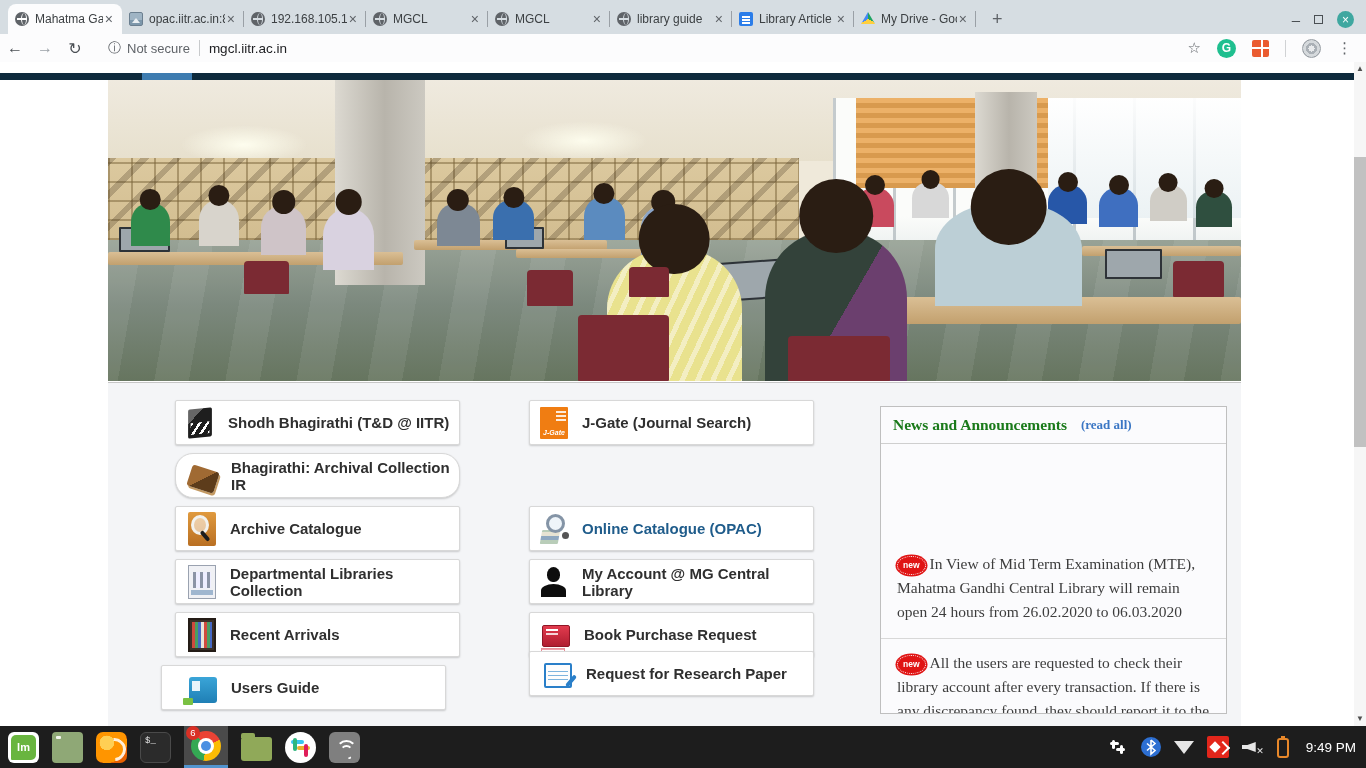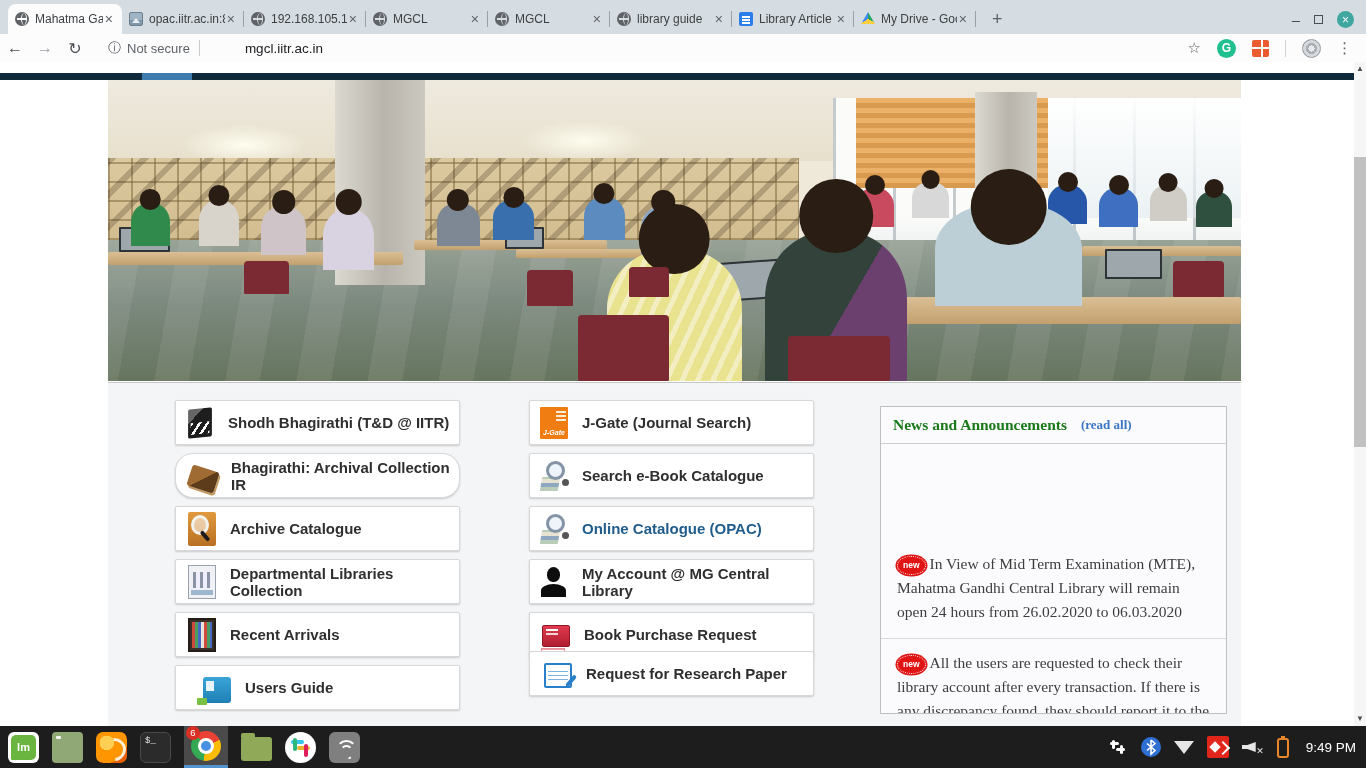--- a/index.html
+++ b/index.html
@@ -29,21 +29,21 @@
   #btn-restore { width:9px; height:9px; border:1.5px solid #4a4f53; cursor:pointer; }
   #btn-close { width:17px; height:17px; border-radius:50%; background:#3fa7a0; color:#fff; font-size:12px; display:flex; align-items:center; justify-content:center; cursor:pointer; }
 
   #toolbar { position:absolute; left:0; top:34px; width:1366px; height:28px; background:#fcfcfd; display:flex; align-items:center; }
   .nav-btn { font-size:16px; color:#4a4f54; width:30px; text-align:center; cursor:pointer; }
   .nav-btn.fwd { color:#9aa0a6; }
   #security-info { display:flex; align-items:center; margin-left:18px; }
   #info-icon { font-size:13px; color:#5f6368; margin-right:6px; cursor:pointer; }
   #security-label { font-size:13px; color:#5f6368; }
   .url-sep { width:1px; height:16px; background:#c8cacc; margin:0 9px; }
-  #url-text { font-size:13.5px; color:#202124;margin-left:36px; }
+  #url-text { font-size:13.5px; color:#202124; }
   #toolbar-right { margin-left:auto; display:flex; align-items:center; gap:16px; padding-right:14px; }
   #star-icon { font-size:15px; color:#5f6368; cursor:pointer; }
   #grammarly-icon { width:19px; height:19px; border-radius:50%; background:#1fbf8f; color:#fff; font-weight:bold; font-size:12px; display:flex; align-items:center; justify-content:center; cursor:pointer; }
   #redgrid-icon { width:17px; height:17px; border-radius:2px; background:#ea5b30; position:relative; cursor:pointer; }
   #redgrid-icon::before { content:""; position:absolute; left:0; right:0; top:7px; height:2px; background:#fff; }
   #redgrid-icon::after { content:""; position:absolute; top:0; bottom:0; left:9px; width:2px; background:#fff; }
   .ext-sep { width:1px; height:17px; background:#d0d2d4; }
   #profile-icon { width:19px; height:19px; border-radius:50%; background:radial-gradient(circle,#e8eaec 0 25%, #aab0b6 26% 45%, #d5d9dc 46% 70%, #9aa0a6 71%); border:1px solid #9aa0a6; cursor:pointer; }
   #menu-dots { font-size:15px; color:#5f6368; cursor:pointer; }
 
@@ -321,34 +321,30 @@
       <span class="btn-label">Archive Catalogue</span>
     </a>
     <a class="lib-btn" style="left:67px; top:176px;justify-content:center;">
       <span class="btn-icon icon-dept"></span>
       <span class="btn-label">Departmental Libraries Collection</span>
     </a>
     <a class="lib-btn" style="left:67px; top:229px;">
       <span class="btn-icon icon-recent"></span>
       <span class="btn-label">Recent Arrivals</span>
     </a>
-    <a class="lib-btn" style="left:67px; top:282px;padding-left:20px;">
+    <a class="lib-btn" style="left:53px; top:282px;padding-left:20px;">
       <span class="btn-icon icon-guide"></span>
       <span class="btn-label">Users Guide</span>
     </a>
 
     <a class="lib-btn" style="left:421px; top:17px;">
       <span class="btn-icon icon-jgate">
           <span class="jgate-text">J-Gate</span>
         </span>
       <span class="btn-label">J-Gate (Journal Search)</span>
-    </a>
-    <a class="lib-btn" style="left:421px; top:70px;">
-      <span class="btn-icon icon-searchbooks"></span>
-      <span class="btn-label">Search e-Book Catalogue</span>
     </a>
     <a class="lib-btn link-style" style="left:421px; top:123px;">
       <span class="btn-icon icon-searchbooks"></span>
       <span class="btn-label">Online Catalogue (OPAC)</span>
     </a>
     <a class="lib-btn" style="left:421px; top:176px;">
       <span class="btn-icon icon-person"></span>
       <span class="btn-label">My Account @ MG Central Library</span>
     </a>
     <a class="lib-btn" style="left:421px; top:229px;">

